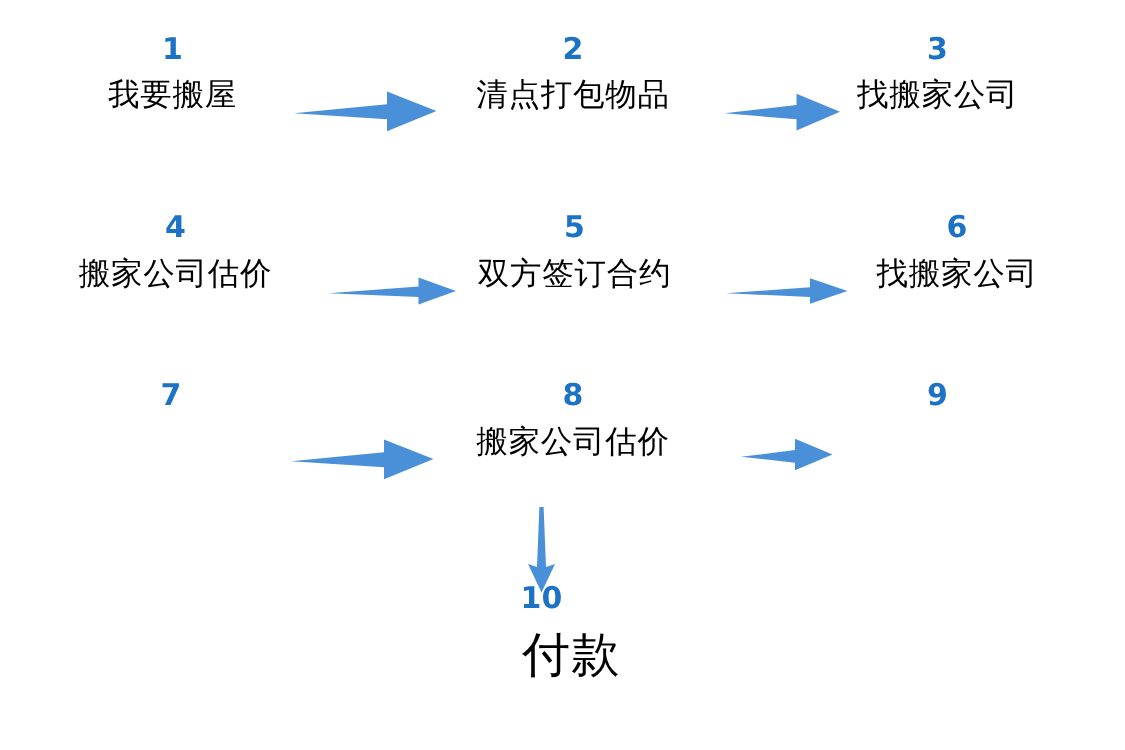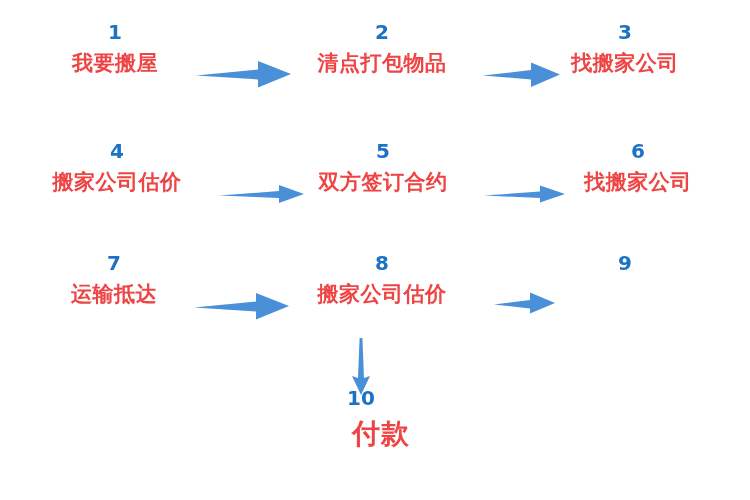--- a/index.html
+++ b/index.html
@@ -31,28 +31,28 @@
   }
   .node-num {
     font-size: 20px;
     font-weight: bold;
     color: #1c72c4;
     line-height: 1.0;
     letter-spacing: 0px;
   }
   .node-label {
     font-size: 21px;
-    font-weight: bold;
-    color: #ef4444;
+    font-weight: normal;
+    color: #000000;
     line-height: 1.15;
     margin-top: 9px;
     letter-spacing: 0.5px;
   }
   .node.final .node-label {
-    font-size: 28px;
+    font-size: 32px;
     margin-top: 10px;
     letter-spacing: 1px;
     margin-left: 40px;
   }
 
   
   .arrow {
     position: absolute;
     display: block;
   }
@@ -112,21 +112,20 @@
     </svg>
   </div>
 
   <div class="node" style="left:638px; top:141px;">
     <div class="node-num">6</div>
     <div class="node-label">找搬家公司</div>
   </div>
 
   <div class="node" style="left:114px; top:253px;">
     <div class="node-num">7</div>
-    <div class="node-label">运输抵达</div>
   </div>
 
   <div class="arrow" style="left:194px; top:290px;">
     <svg width="96" height="32" viewBox="0 0 96 32" aria-hidden="true">
       <path d="M0 17.5 L62 11.5 L62 3 L95 16 L62 29.5 L62 21.5 Z" fill="#4a90d9"></path>
     </svg>
   </div>
 
   <div class="node" style="left:382px; top:253px;">
     <div class="node-num">8</div>

